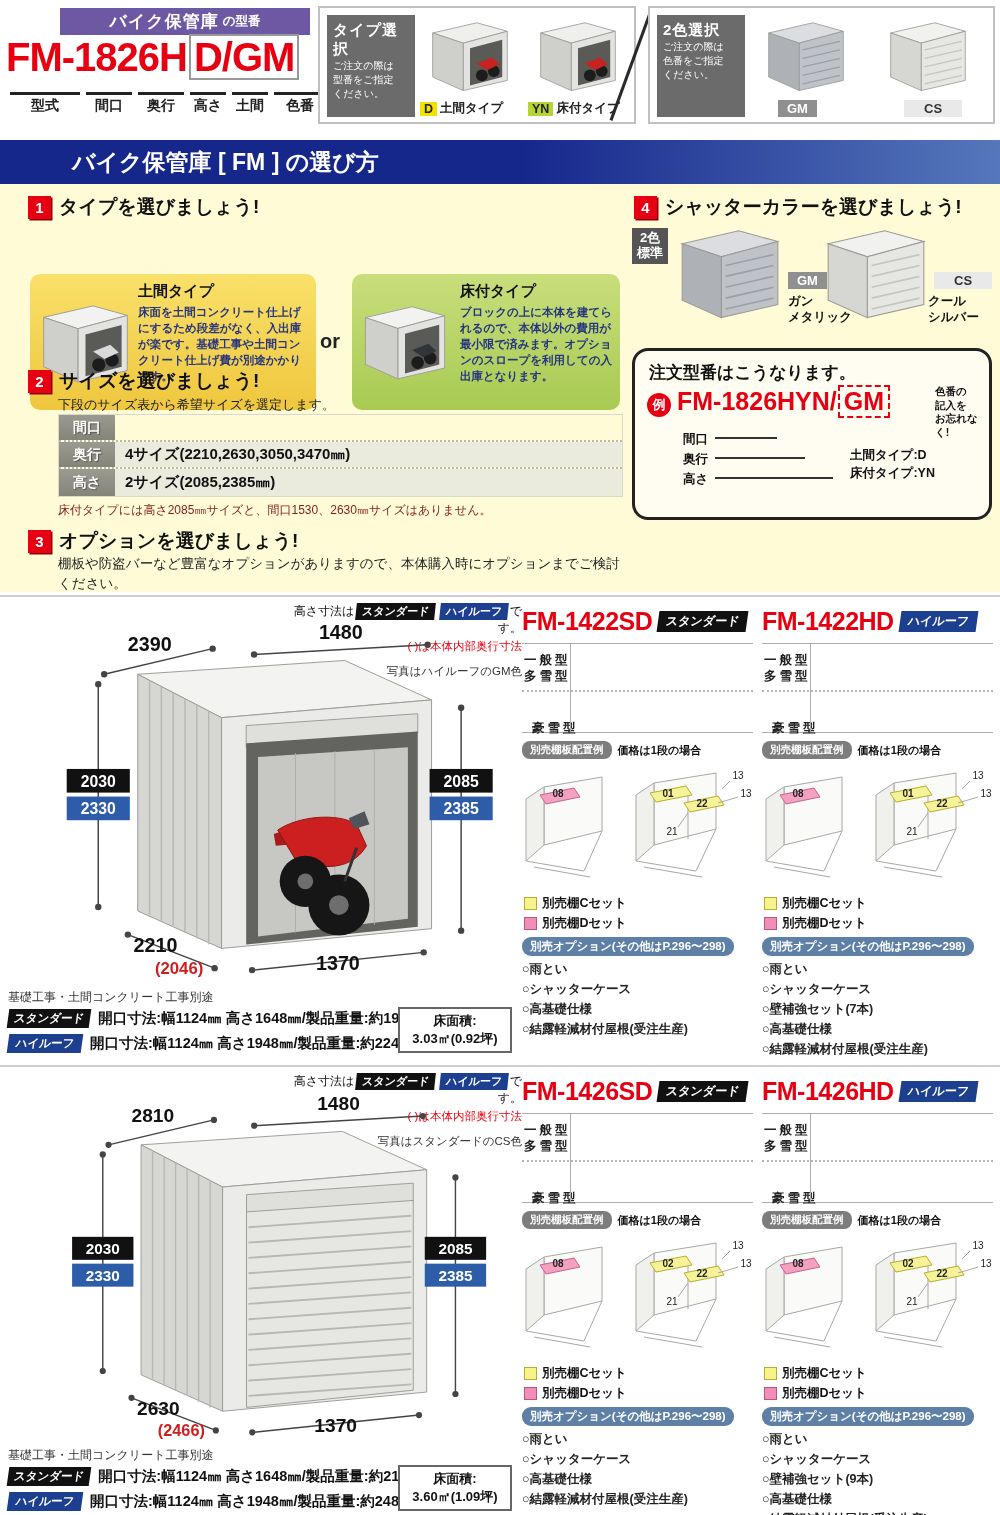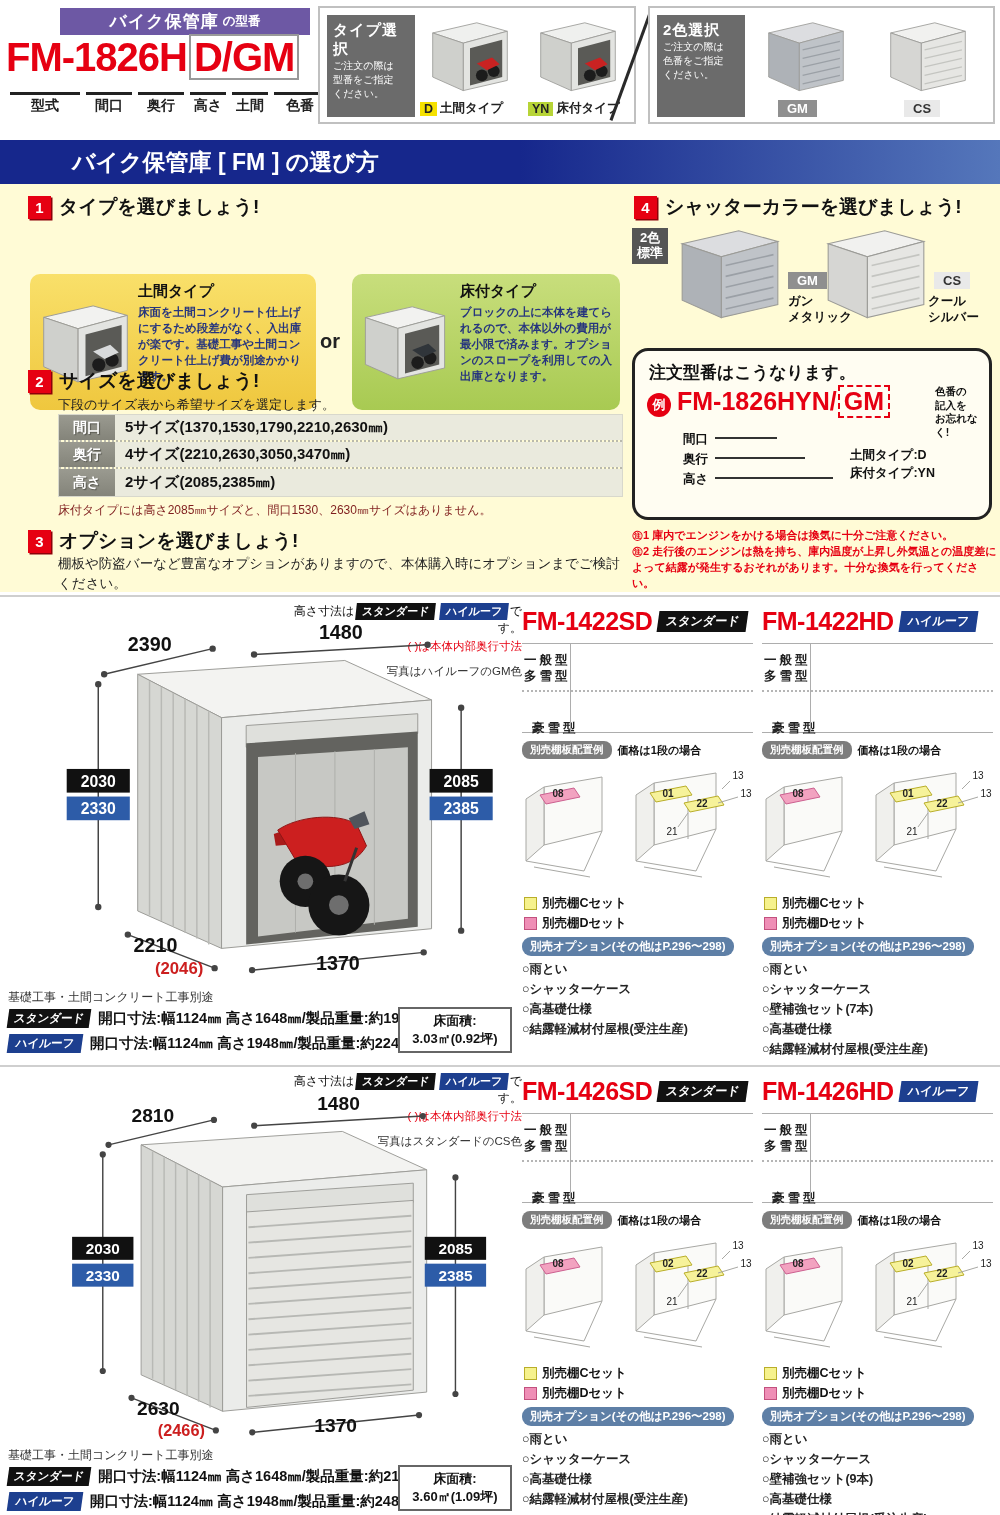--- a/index.html
+++ b/index.html
@@ -22,21 +22,21 @@
   #typebox{left:318px;width:318px;}
   #colorbox{left:648px;width:347px;}
   .selpanel{position:absolute;left:7px;top:7px;width:88px;height:102px;background:#6b6b6b;color:#fff;padding:6px 6px;}
   .selpanel .t{font-size:15px;font-weight:bold;letter-spacing:1px;}
   .selpanel .d{font-size:10px;margin-top:0;line-height:1.4;white-space:pre-line;}
   .shedspot{position:absolute;top:8px;width:100px;height:78px;}
   .shedlab{position:absolute;top:92px;font-size:12.5px;font-weight:bold;display:flex;gap:3px;align-items:center;white-space:nowrap;}
   .codeD{background:#f5e100;padding:0 4px;}
   .codeYN{background:#b7d437;padding:0 4px;}
   .gmtag{background:#8f8f8f;color:#fff;padding:1px 9px;font-weight:bold;font-size:13px;}
-  .cstag{background:#e9e9e9;color:#333;padding:1px 9px;font-weight:bold;font-size:13px;}
+  .cstag{background:#e9e9e9;color:#333;padding:1px 20px;font-weight:bold;font-size:13px;}
   .slash{left:630px;top:4px;width:3px;height:120px;background:#2a2a2a;transform:rotate(20deg);}
 
   
   #guide-header{left:0;top:140px;width:1000px;height:44px;color:#fff;font-size:23px;font-weight:bold;
     background:linear-gradient(90deg,#16278c 0%,#16278c 52%,#5577bb 100%);
     display:flex;align-items:center;padding-left:72px;}
   #guide-body{left:0;top:184px;width:1000px;height:408px;background:#fffbd6;}
   .stephead{position:absolute;display:flex;align-items:center;gap:8px;}
   .stepnum{width:23px;height:23px;background:#e60012;color:#fff;font-weight:bold;font-size:15px;
            display:flex;align-items:center;justify-content:center;box-shadow:1.5px 1.5px 0 #8d0008;}
@@ -261,21 +261,20 @@
     </div>
 
     <div class="stephead" style="left:28px;top:184px">
       <span class="stepnum">2</span>
       <span class="steptitle">サイズを選びましょう!</span>
     </div>
     <div class="lead" style="left:58px;top:212px">下段のサイズ表から希望サイズを選定します。</div>
     <div class="sizetable" style="left:58px;top:230px">
       <div class="srow">
         <div class="slabel">間口</div>
-        <div class="sval">5サイズ(1370,1530,1790,2210,2630㎜)</div>
       </div>
       <div class="srow">
         <div class="slabel">奥行</div>
         <div class="sval">4サイズ(2210,2630,3050,3470㎜)</div>
       </div>
       <div class="srow">
         <div class="slabel">高さ</div>
         <div class="sval">2サイズ(2085,2385㎜)</div>
       </div>
     </div>
@@ -338,24 +337,20 @@
 記入を
 お忘れなく!</div>
       <div class="olab" style="left:48px;top:80px">間口</div>
       <div class="olab" style="left:48px;top:100px">奥行</div>
       <div class="olab" style="left:48px;top:120px">高さ</div>
       <div class="cline" style="left:80px;top:86px;width:62px;height:2px"></div>
       <div class="cline" style="left:80px;top:106px;width:90px;height:2px"></div>
       <div class="cline" style="left:80px;top:126px;width:118px;height:2px"></div>
       <div class="olab" style="left:215px;top:96px">土間タイプ:D</div>
       <div class="olab" style="left:215px;top:114px">床付タイプ:YN</div>
-    </div>
-    <div class="gnotes">
-      <div>㊟1 庫内でエンジンをかける場合は換気に十分ご注意ください。</div>
-      <div>㊟2 走行後のエンジンは熱を持ち、庫内温度が上昇し外気温との温度差によって結露が発生するおそれがあります。十分な換気を行ってください。</div>
     </div>
   </div>
 
   <div class="abs psec" id="p0">
     <div class="sizenote">
       <div>
         <span>高さ寸法は</span><span class="mini std">スタンダード</span><span class="mini high">ハイルーフ</span><span>です。</span>
       </div>
       <div class="l2">( )は本体内部奥行寸法</div>
       <div class="l3">写真はハイルーフのGM色</div>

